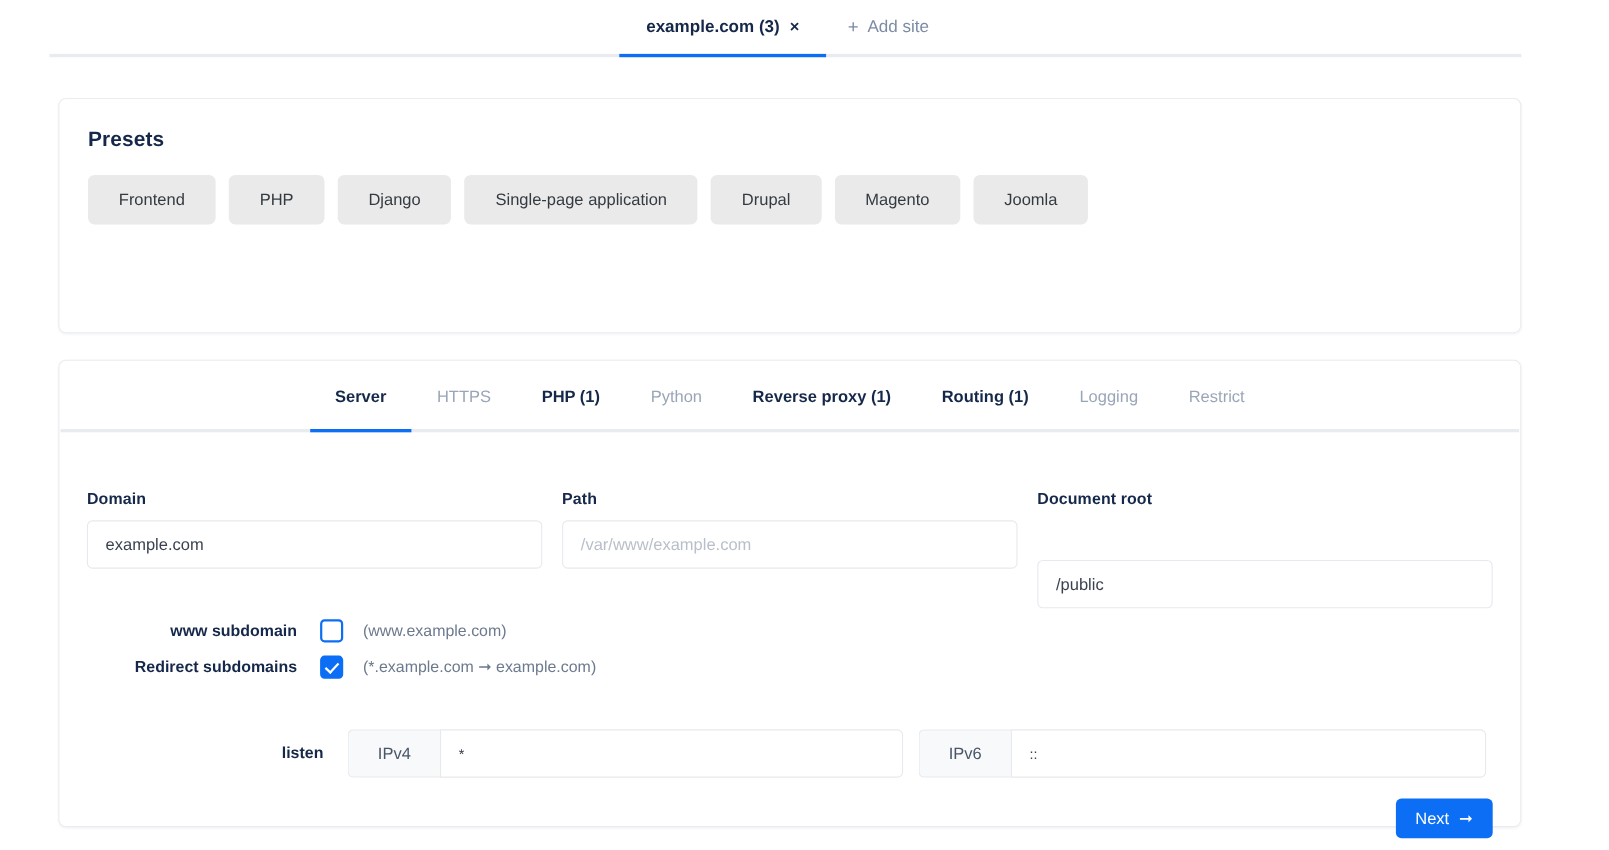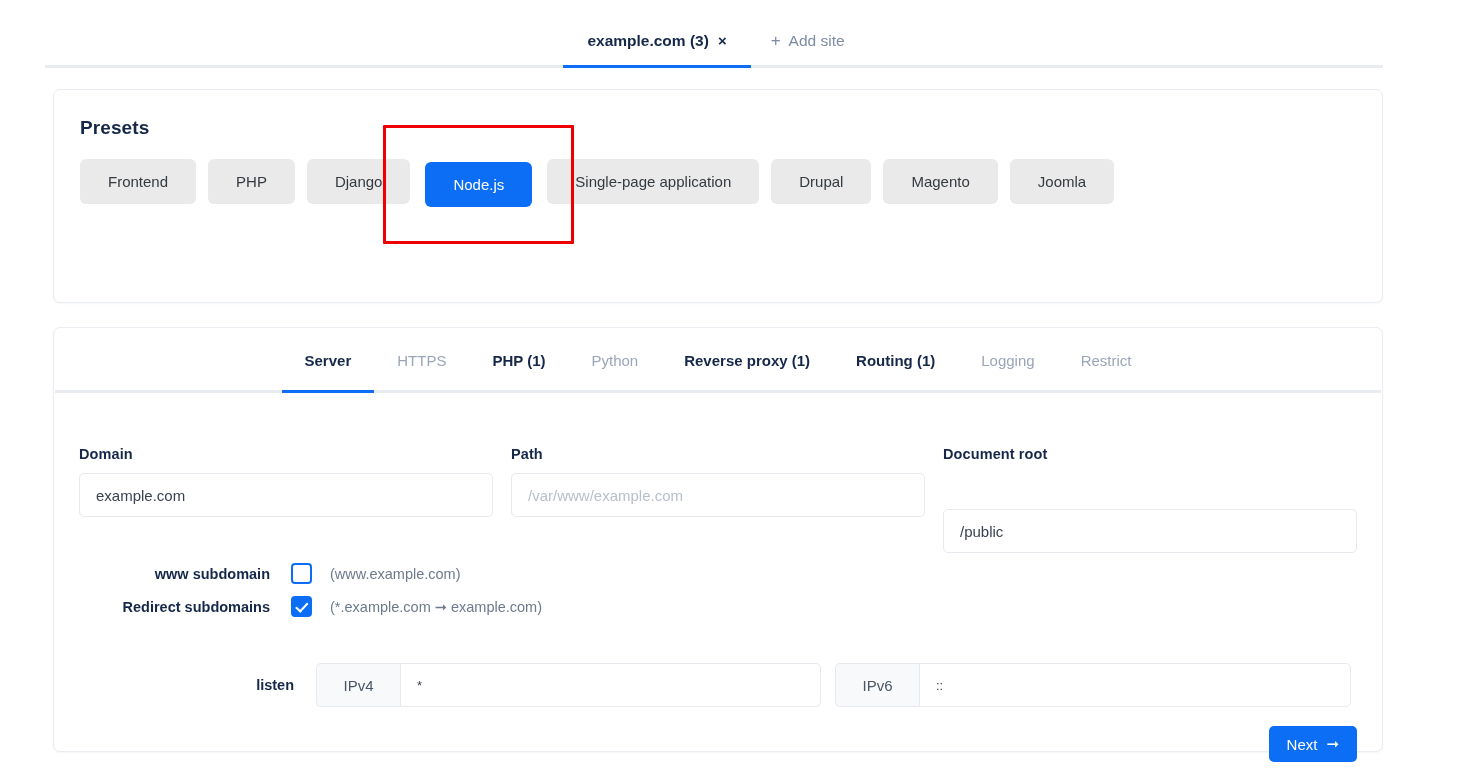--- a/index.html
+++ b/index.html
@@ -7,21 +7,21 @@
     margin: 0; padding: 0;
     width: 1463px; height: 773px;
     background: #ffffff;
     font-family: "Liberation Sans", sans-serif;
     -webkit-font-smoothing: antialiased;
   }
   .page { position: relative; width: 1463px; height: 773px; overflow: hidden; }
 
   
   .sitebar {
-    position: absolute; left: 45px; top: 16px; width: 1338px; height: 52px;
+    position: absolute; left: 45px; top: 0; width: 1338px; height: 52px;
   }
   .sitebar-rule {
     position: absolute; left: 0; bottom: 0; width: 100%; height: 3px;
     background: #e8ebef;
   }
   .sitebar-inner {
     position: absolute; left: 0; top: 0; width: 100%; height: 49px;
     display: flex; justify-content: center; align-items: center; gap: 0;
   }
   .site-tab {
@@ -214,23 +214,20 @@
       </span>
 
       <span class="preset-wrap">
         <button class="preset-btn">PHP</button>
       </span>
 
       <span class="preset-wrap">
         <button class="preset-btn">Django</button>
       </span>
 
-      <span class="preset-wrap highlight">
-        <button class="preset-btn selected">Node.js</button>
-      </span>
 
       <span class="preset-wrap">
         <button class="preset-btn">Single-page application</button>
       </span>
 
 
       <span class="preset-wrap">
         <button class="preset-btn">Drupal</button>
       </span>
 

